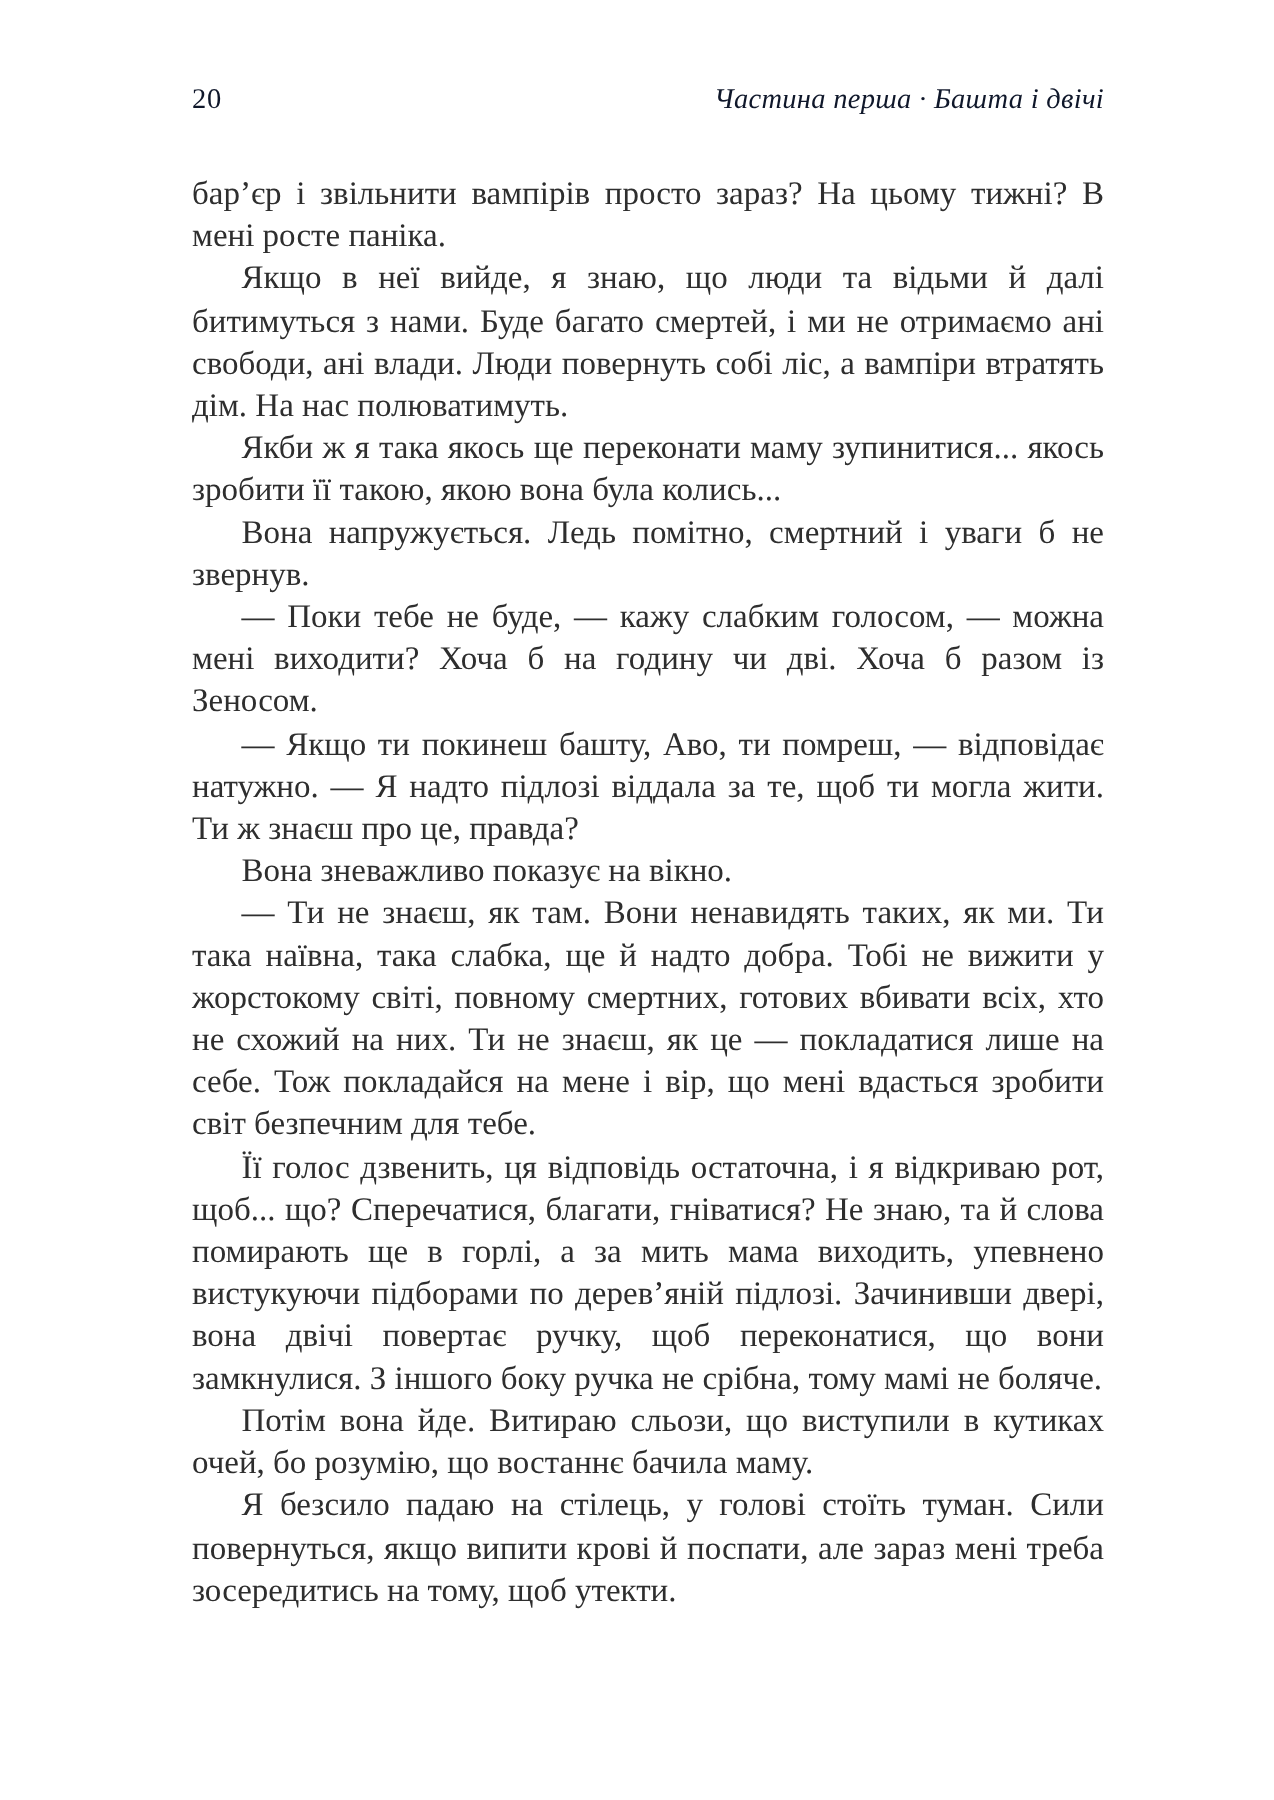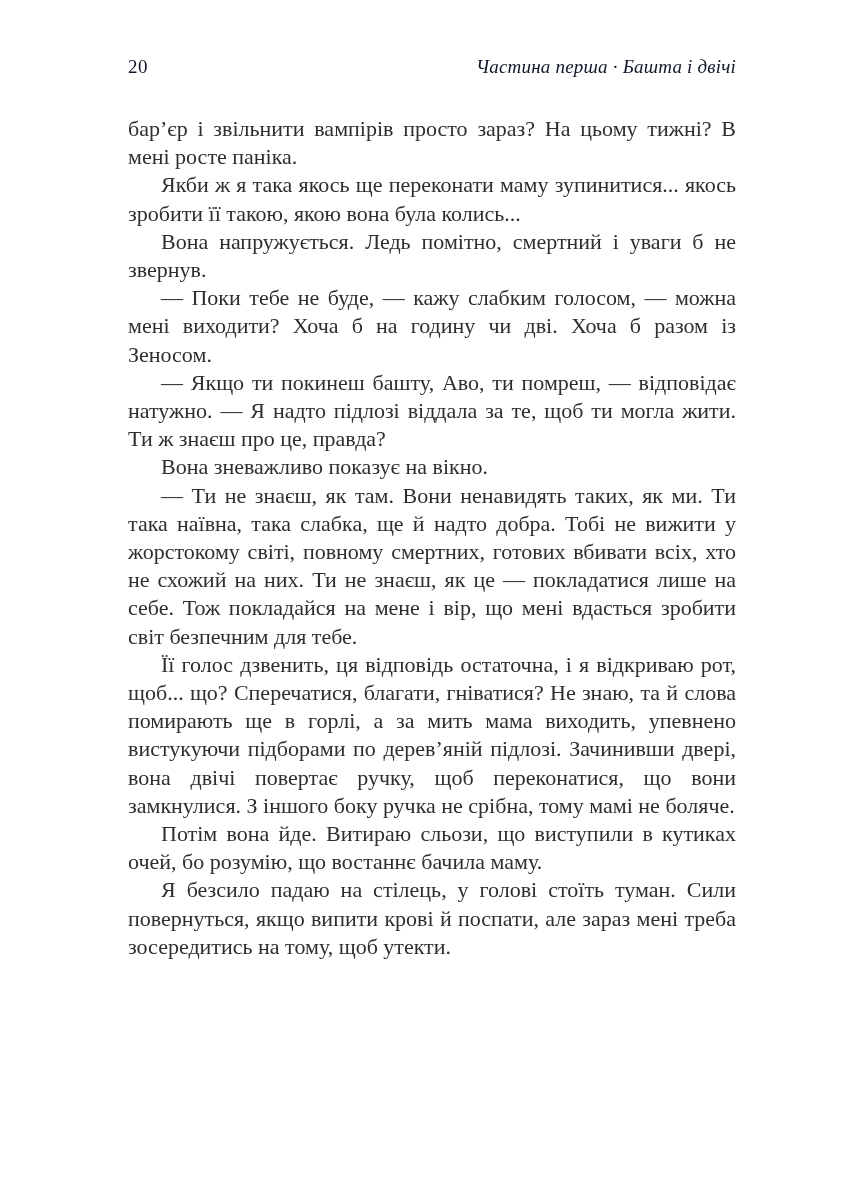--- a/index.html
+++ b/index.html
@@ -58,20 +58,21 @@
 
 <div class="page">
 
   <div class="running-head">
     <span class="page-number">20</span>
     <span class="chapter-title">Частина перша · Башта і двічі</span>
   </div>
 
   <div class="body-text">
     <p>бар’єр і звільнити вампірів просто зараз? На цьому тижні? В мені росте паніка.</p>
+    <p class="indent">Якщо в неї вийде, я знаю, що люди та відьми й далі битимуться з нами. Буде багато смертей, і ми не отримаємо ані свободи, ані влади. Люди повернуть собі ліс, а вампіри втратять дім. На нас полюватимуть.</p>
     <p class="indent">Якби ж я така якось ще переконати маму зупинитися... якось зробити її такою, якою вона була колись...</p>
     <p class="indent">Вона напружується. Ледь помітно, смертний і уваги б не звернув.</p>
     <p class="indent">— Поки тебе не буде, — кажу слабким голосом, — можна мені виходити? Хоча б на годину чи дві. Хоча б разом із Зеносом.</p>
     <p class="indent">— Якщо ти покинеш башту, Аво, ти помреш, — відповідає натужно. — Я надто підлозі віддала за те, щоб ти могла жити. Ти ж знаєш про це, правда?</p>
     <p class="indent">Вона зневажливо показує на вікно.</p>
     <p class="indent">— Ти не знаєш, як там. Вони ненавидять таких, як ми. Ти така наївна, така слабка, ще й надто добра. Тобі не вижити у жорстокому світі, повному смертних, готових вбивати всіх, хто не схожий на них. Ти не знаєш, як це — покладатися лише на себе. Тож покладайся на мене і вір, що мені вдасться зробити світ безпечним для тебе.</p>
     <p class="indent">Її голос дзвенить, ця відповідь остаточна, і я відкриваю рот, щоб... що? Сперечатися, благати, гніватися? Не знаю, та й слова помирають ще в горлі, а за мить мама виходить, упевнено вистукуючи підборами по дерев’яній підлозі. Зачинивши двері, вона двічі повертає ручку, щоб переконатися, що вони замкнулися. З іншого боку ручка не срібна, тому мамі не боляче.</p>
     <p class="indent">Потім вона йде. Витираю сльози, що виступили в кутиках очей, бо розумію, що востаннє бачила маму.</p>
     <p class="indent">Я безсило падаю на стілець, у голові стоїть туман. Сили повернуться, якщо випити крові й поспати, але зараз мені треба зосередитись на тому, щоб утекти.</p>
   </div>

